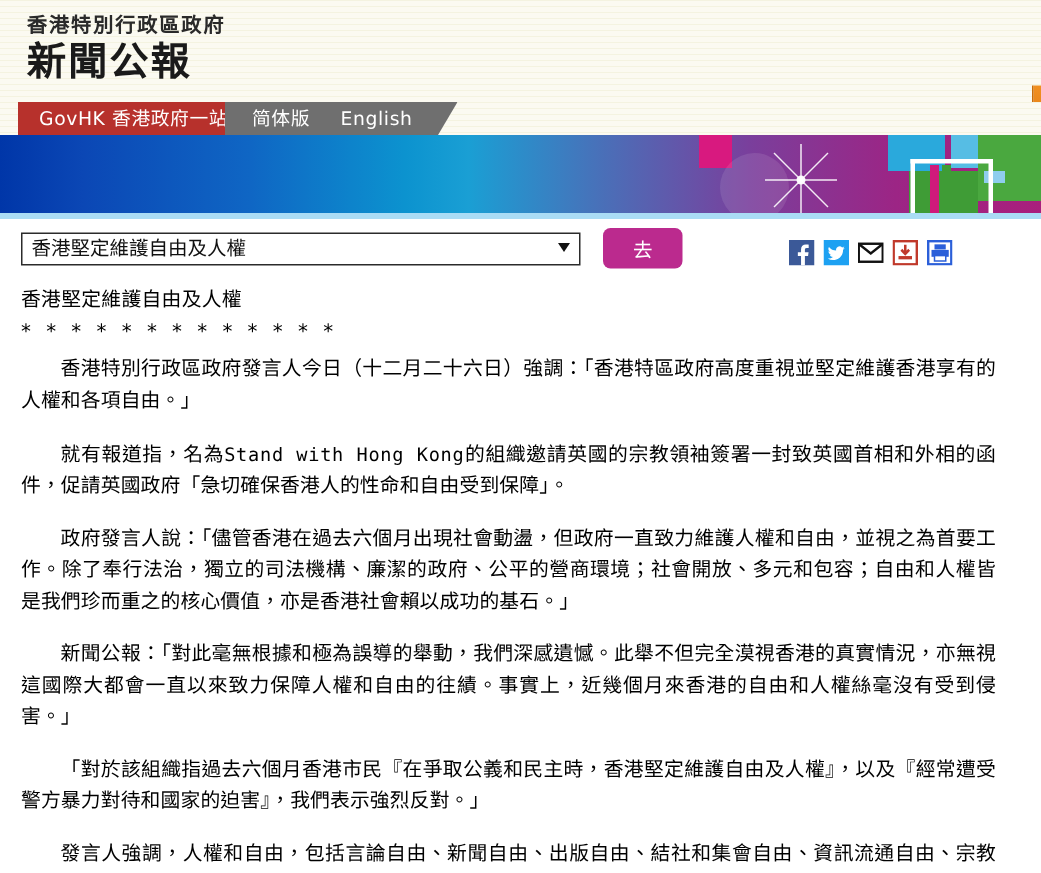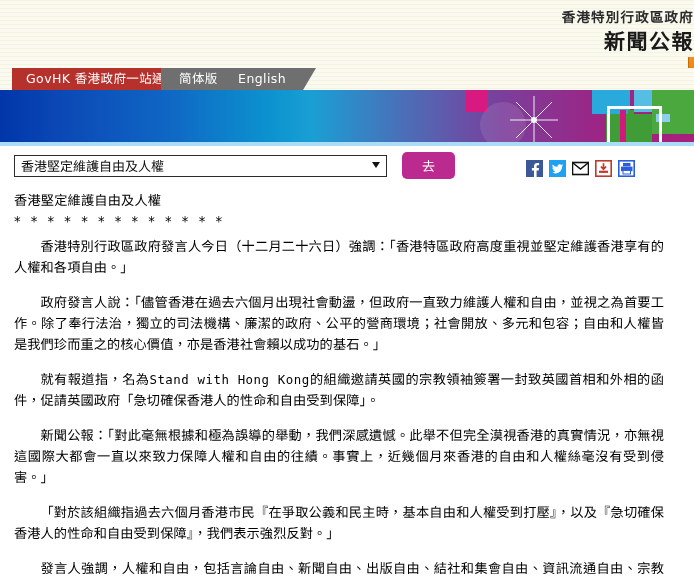--- a/index.html
+++ b/index.html
@@ -23,36 +23,35 @@
     height: 68px;
     background-color: #faf9ec;
     background-image: repeating-linear-gradient(
       to bottom,
       #f4f3e0 0px,
       #f4f3e0 1px,
       #fbfaf1 1px,
       #fbfaf1 4px
     );
     overflow: hidden;
-    text-align: right;
   }
   .masthead-inner {
     padding: 8px 0 0 18px;
   }
   .site-org {
     font-family: "DejaVu Sans", "Liberation Sans", sans-serif;
     font-size: 13.5px;
     font-weight: bold;
     letter-spacing: 1.2px;
     color: #2a2a2a;
     line-height: 18px;
   }
   .site-title {
     font-family: "DejaVu Sans", "Liberation Sans", sans-serif;
-    font-size: 21px;
+    font-size: 26px;
     font-weight: bold;
     letter-spacing: 1.5px;
     color: #1a1a1a;
     line-height: 30px;
     margin-top: 1px;
   }
   .edge-tab {
     position: absolute;
     right: 0px;
     top: 57px;
@@ -86,21 +85,21 @@
   }
   .tab-govhk {
     left: 12px;
     padding: 0 14px 0 14px;
     background: #b7312c;
     clip-path: polygon(0 0, 100% 0, calc(100% - 13px) 100%, 0 100%);
     padding-right: 24px;
     letter-spacing: 0.4px;
   }
   .tab-langs {
-    left: 161px;
+    left: 150px;
     background: #6f6f6f;
     padding: 0 30px 0 18px;
     clip-path: polygon(0 0, 100% 0, calc(100% - 13px) 100%, 0 100%);
     letter-spacing: 0.4px;
   }
   .tab-langs .lang-item {
     display: inline-block;
     margin-right: 16px;
     color: #ffffff;
   }
@@ -385,18 +384,18 @@
       <rect x="5" y="10.4" width="7.5" height="3.6" fill="#ffffff" stroke="#2b5fd9" stroke-width="1"></rect>
     </svg>
   </a>
 </div>
 
 <div class="article">
   <div class="headline">香港堅定維護自由及人權</div>
   <div class="stars">* * * * * * * * * * * * *</div>
 
   <p class="para">香港特別行政區政府發言人今日（十二月二十六日）強調：「香港特區政府高度重視並堅定維護香港享有的人權和各項自由。」</p>
+  <p class="para">就有報道指，名為<span class="latin">Stand with Hong Kong</span>的組織邀請英國的宗教領袖簽署一封致英國首相和外相的函件，促請英國政府「急切確保香港人的性命和自由受到保障」。</p>
   <p class="para">政府發言人說：「儘管香港在過去六個月出現社會動盪，但政府一直致力維護人權和自由，並視之為首要工作。除了奉行法治，獨立的司法機構、廉潔的政府、公平的營商環境；社會開放、多元和包容；自由和人權皆是我們珍而重之的核心價值，亦是香港社會賴以成功的基石。」</p>
-  <p class="para">就有報道指，名為<span class="latin">Stand with Hong Kong</span>的組織邀請英國的宗教領袖簽署一封致英國首相和外相的函件，促請英國政府「急切確保香港人的性命和自由受到保障」。</p>
   <p class="para">新聞公報：「對此毫無根據和極為誤導的舉動，我們深感遺憾。此舉不但完全漠視香港的真實情況，亦無視這國際大都會一直以來致力保障人權和自由的往績。事實上，近幾個月來香港的自由和人權絲毫沒有受到侵害。」</p>
-  <p class="para">「對於該組織指過去六個月香港市民『在爭取公義和民主時，基本自由和人權受到打壓』，以及『急切確保香港人的性命和自由受到保障』，我們表示強烈反對。」</p>
+  <p class="para">「對於該組織指過去六個月香港市民『在爭取公義和民主時，香港堅定維護自由及人權』，以及『經常遭受警方暴力對待和國家的迫害』，我們表示強烈反對。」</p>
   <p class="para">發言人強調，人權和自由，包括言論自由、新聞自由、出版自由、結社和集會自由、資訊流通自由、宗教和教育</p>
 </div>
 
 </body></html>

